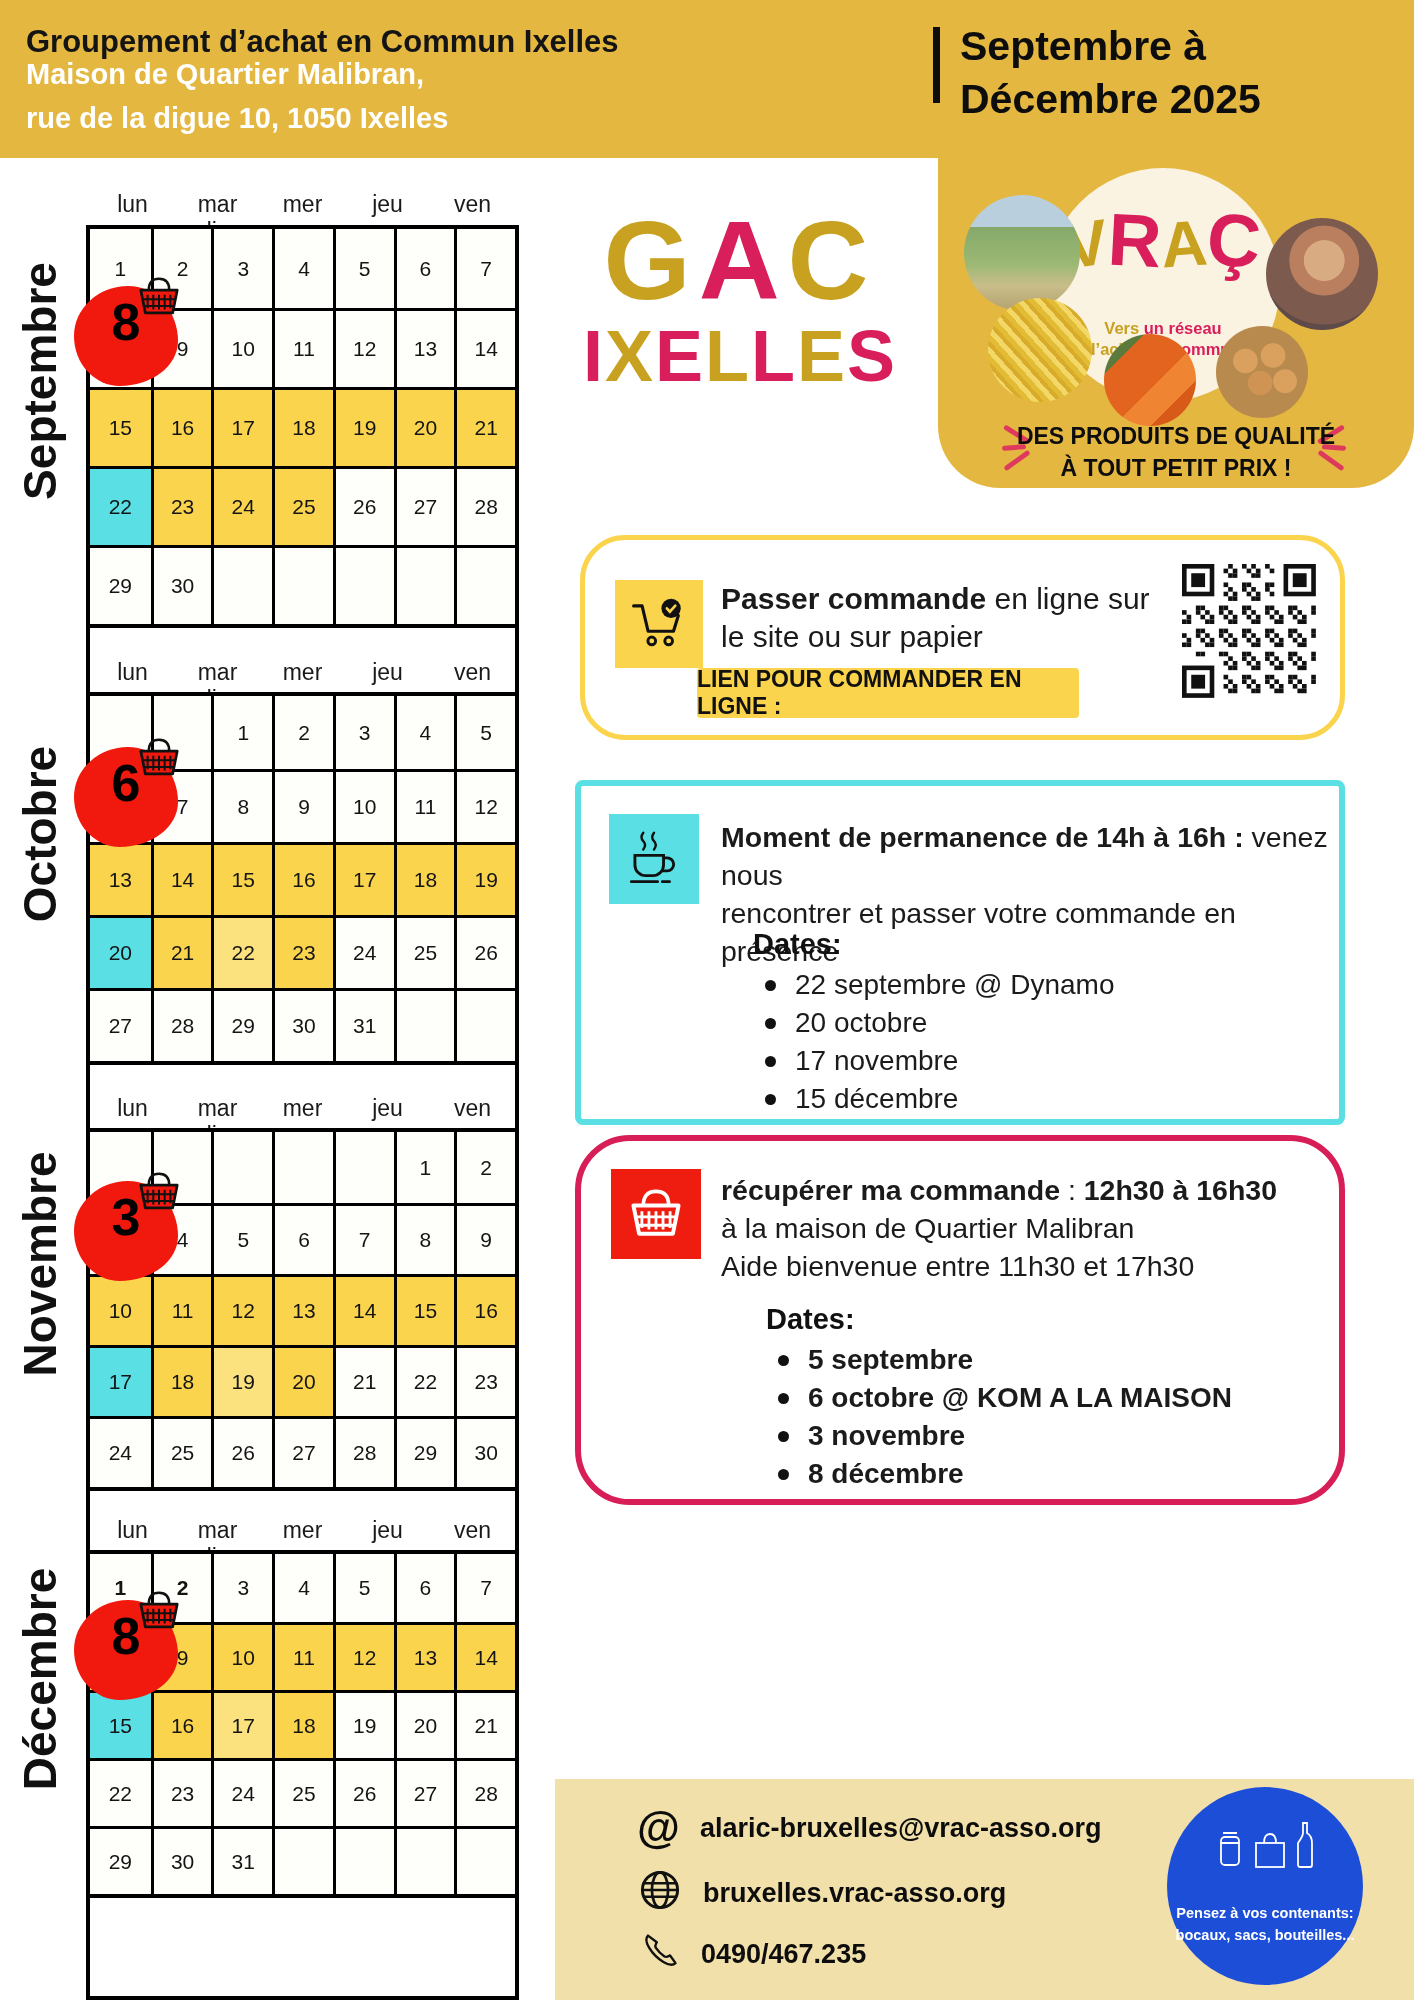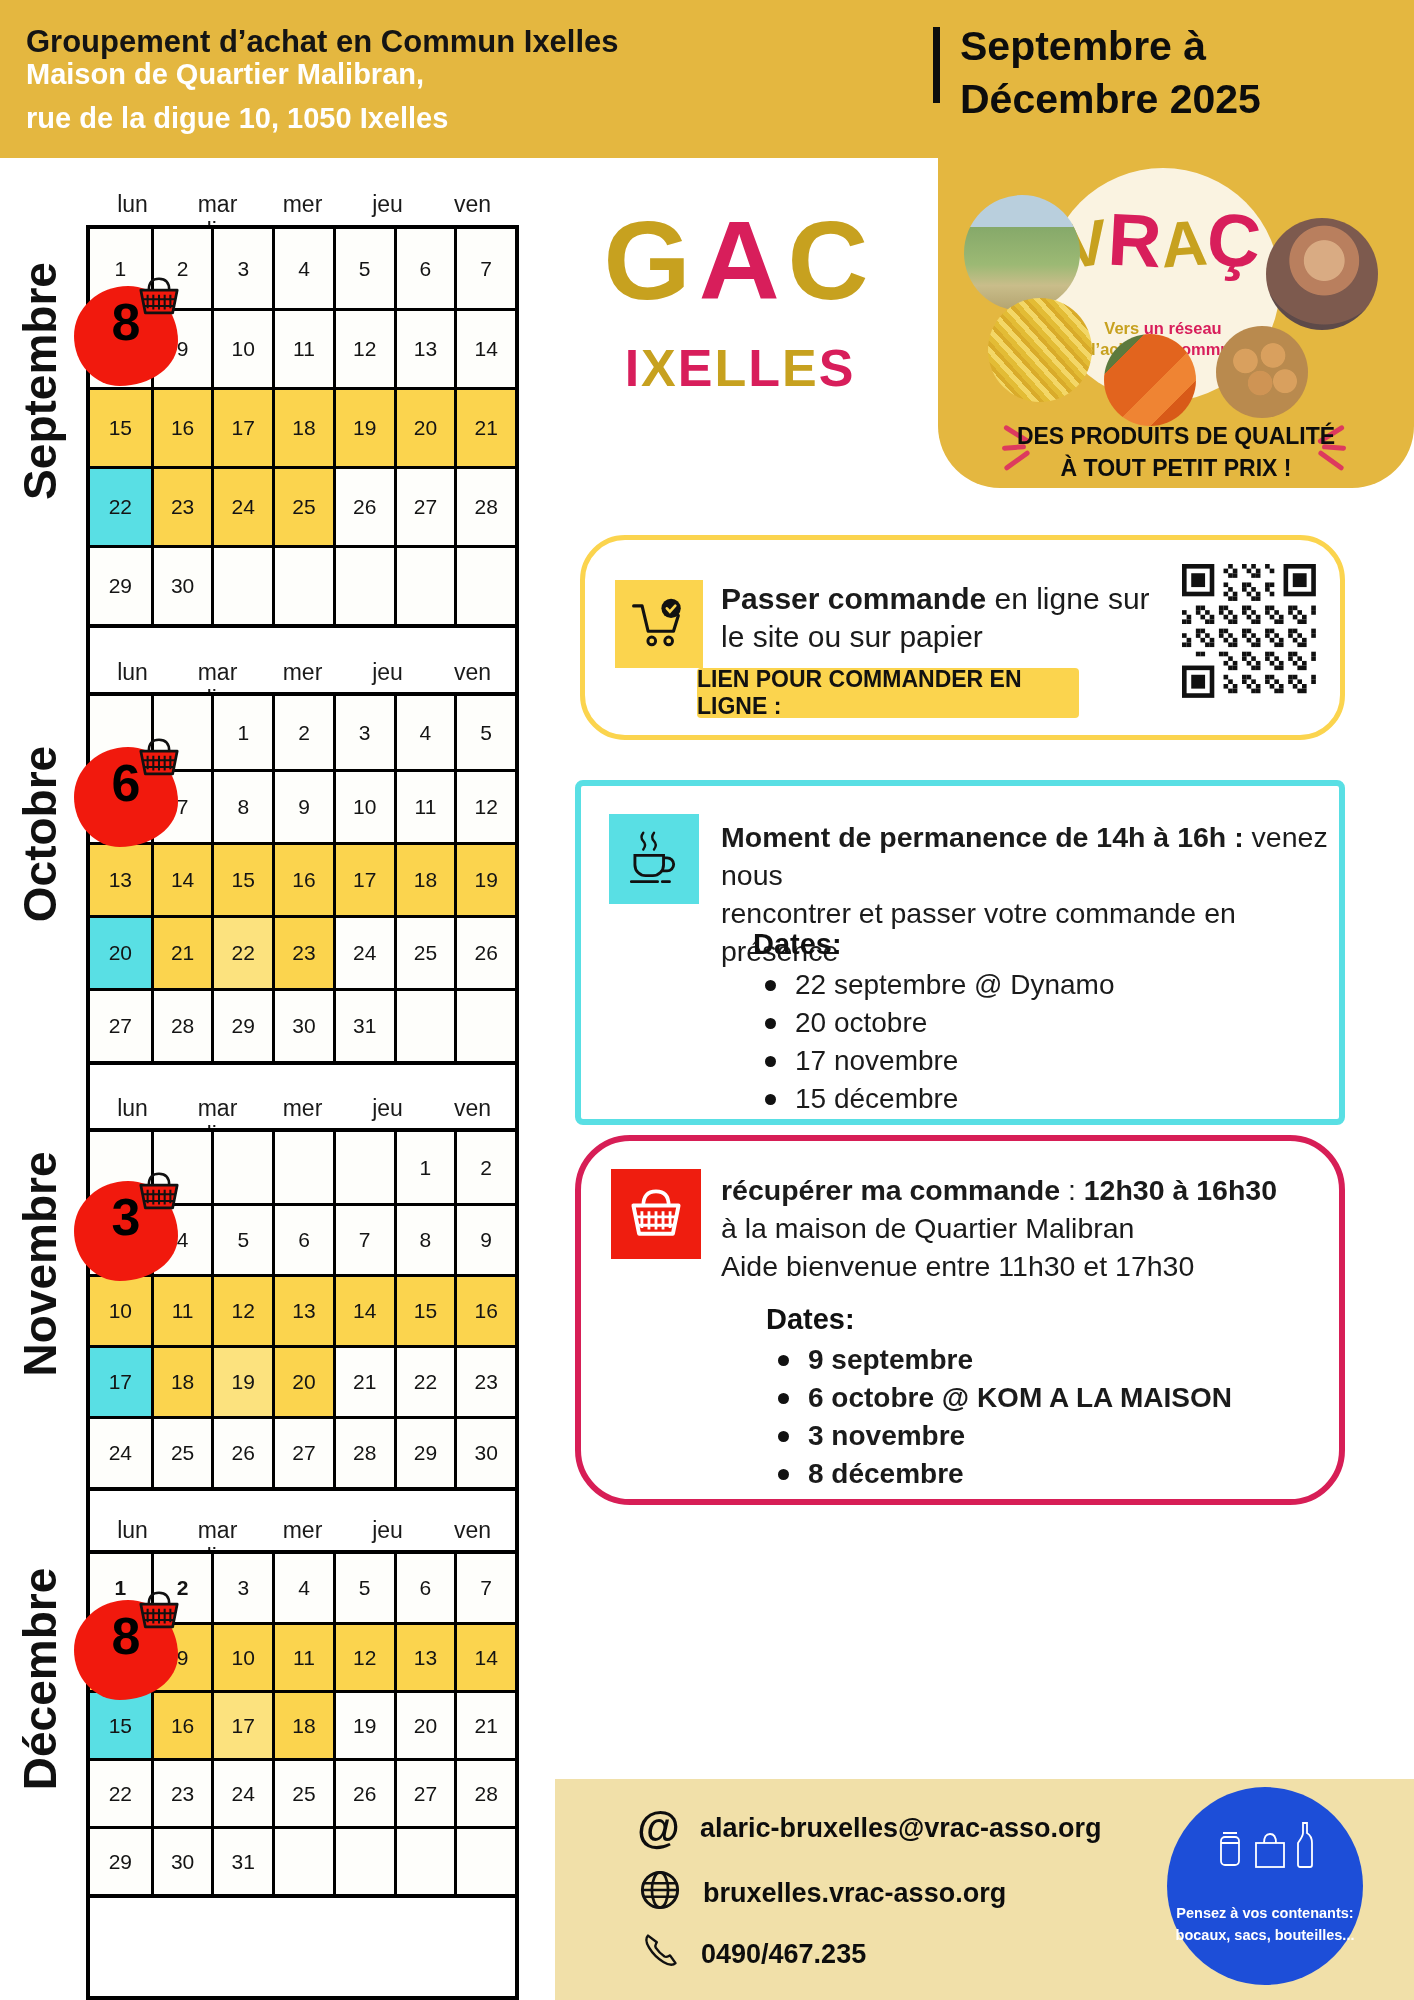--- a/index.html
+++ b/index.html
@@ -52,21 +52,21 @@
   .sparks.sl span:nth-child(2){transform:rotate(-4deg);width:24px;}
   .sparks.sl span:nth-child(3){transform:rotate(-36deg);}
   .sparks.sr{left:1316px;top:424px;}
   .sparks.sr span:nth-child(1){transform:rotate(-32deg);}
   .sparks.sr span:nth-child(2){transform:rotate(4deg);width:24px;margin-left:6px;}
   .sparks.sr span:nth-child(3){transform:rotate(36deg);}
 
   
   .gac-logo{left:560px;top:205px;width:360px;text-align:center;}
   .gac-l1{font-size:112px;font-weight:800;letter-spacing:8px;line-height:112px;}
-  .gac-l2{font-size:52px;font-weight:800;letter-spacing:2px;line-height:74px;margin-top:14px;}
+  .gac-l2{font-size:72px;font-weight:800;letter-spacing:2px;line-height:74px;margin-top:2px;}
   .c-gold{color:#C7A11F;} .c-pink{color:#D81E5B;}
 
   
   #cal-frame{left:86px;top:225px;width:433px;height:1775px;box-sizing:border-box;
              border-left:4px solid #000;border-right:4px solid #000;border-bottom:4px solid #000;}
   .month-grid{position:absolute;left:0;width:425px;box-sizing:border-box;
               border-top:4px solid #000;border-bottom:4px solid #000;background:#fff;}
   .wk-row{display:grid;grid-template-columns:repeat(7,1fr);box-sizing:border-box;border-top:3px solid #000;}
   .wk-row.first{border-top:none;}
   .cell{box-sizing:border-box;border-left:3px solid #000;display:flex;align-items:center;
@@ -689,21 +689,21 @@
       <path d="M8 22 h28 M9 28 h26" stroke="#fff" stroke-width="2"></path>
     </svg>
   </div>
   <div class="bx-text tx-pick">
     <div><b>récupérer ma commande</b><span> : </span><b>12h30 à 16h30</b></div>
     <div>à la maison de Quartier Malibran</div>
     <div>Aide bienvenue entre 11h30 et 17h30</div>
   </div>
   <div class="dates-label dl-pick">Dates:</div>
   <div class="bullet-list bl-pick">
-      <div class="bullet-item">9 septembre</div>
+      <div class="bullet-item">5 septembre</div>
       <div class="bullet-item">6 octobre  @ KOM A LA MAISON</div>
       <div class="bullet-item">3 novembre</div>
       <div class="bullet-item">8 décembre</div>
     </div>
 </div>
 
 <div class="abs footer-panel">
   <div class="contact-row cr1">
     <span class="at-glyph">@</span>
     <span>alaric-bruxelles@vrac-asso.org</span>

